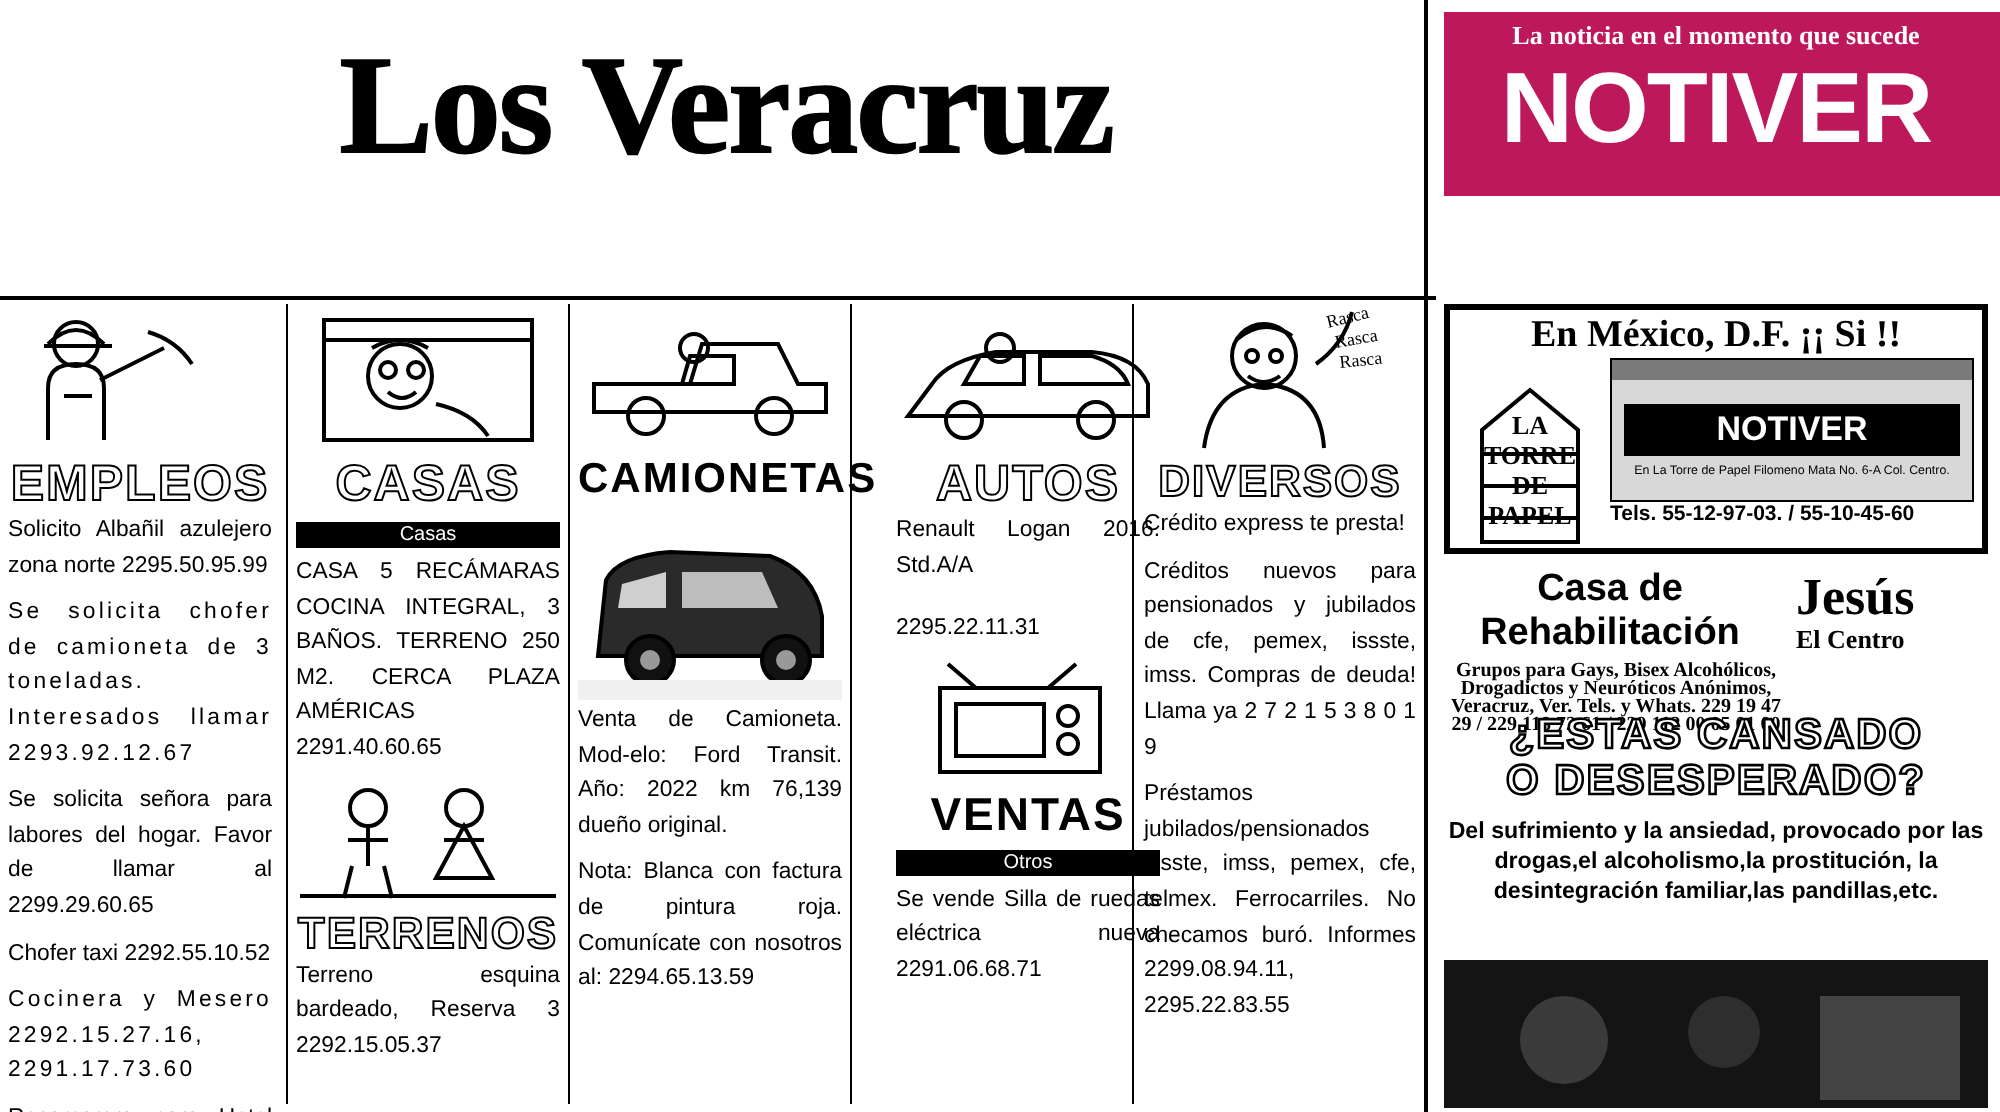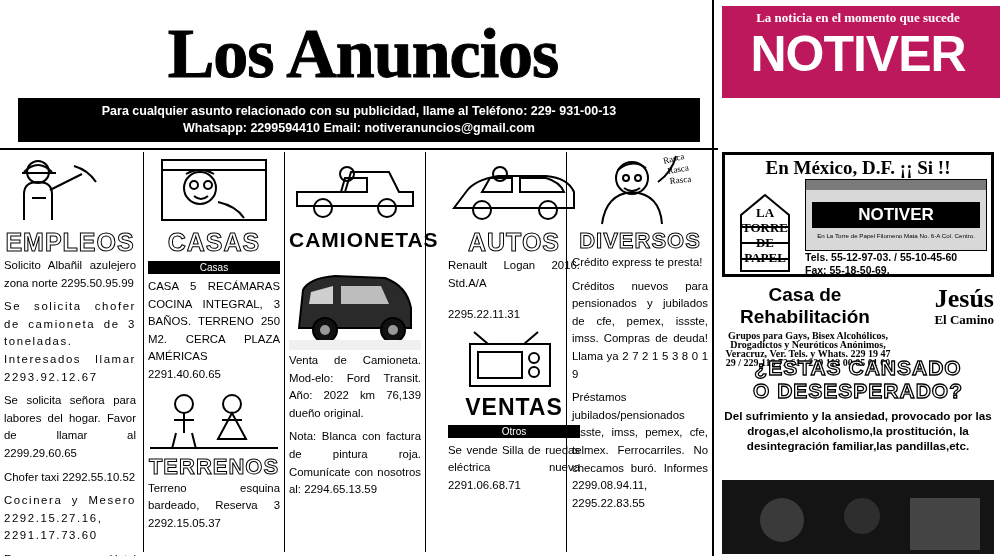--- a/index.html
+++ b/index.html
@@ -132,21 +132,21 @@
   }
   .rehab-title{
     font-family:Liberation Sans, sans-serif;font-weight:bold;
     font-size:19px;line-height:22px;text-align:center;width:166px;
   }
   .rehab-sub{
     font-size:10px;line-height:9px;text-align:center;width:172px;margin-top:3px;
     font-family:"Liberation Serif",serif;font-weight:bold;
   }
   .jesus{
-    position:absolute;left:176px;top:2px;width:96px;text-align:right;
+    position:absolute;left:176px;top:2px;width:96px;text-align:left;
     font-family:"Liberation Serif",serif;font-weight:bold;
   }
   .jesus .j1{font-size:26px;line-height:26px;}
   .jesus .j2{font-size:13px;line-height:16px;}
 
   .cansado{
     top:356px;width:272px;height:50px;
   }
   .cansado .line{
     text-align:center;font-family:"Liberation Sans",sans-serif;font-weight:bold;
@@ -162,25 +162,21 @@
     position:absolute;left:722px;top:480px;width:272px;height:74px;
     background:#111;overflow:hidden;
   }
 </style>
 </head>
 <body>
 
 <div class="page">
 
   <div class="masthead">
-    <div class="mast-title">Los Anuncios</div>
-    <div class="mast-bar">
-      <div>Para cualquier asunto relacionado con su publicidad, llame al  Teléfono: 229- 931-00-13</div>
-      <div>Whatsapp: 2299594410 Email: notiveranuncios@gmail.com</div>
-    </div>
+    <div class="mast-title">Los Veracruz</div>
   </div>
   <div class="hr-main"></div>
 
   <div class="notiver-box">
     <div class="notiver-slogan">La noticia en el momento que sucede</div>
     <div class="notiver-word">NOTIVER</div>
   </div>
 
   <div class="vr" style="left:143px;top:152px;height:400px;"></div>
   <div class="vr" style="left:284px;top:152px;height:400px;"></div>
@@ -342,30 +338,29 @@
       </svg>
       <div style="position:relative;padding-top:24px">LA<br>TORRE<br>DE<br>PAPEL</div>
     </div>
     <div class="mini-news">
       <div class="mn-top"></div>
       <div class="mn-black">NOTIVER</div>
       <div class="mn-cap">En La Torre de Papel Filomeno Mata No. 6-A Col. Centro.</div>
     </div>
     <div class="mx-tels">
       <div>Tels. 55-12-97-03. / 55-10-45-60</div>
-      <div>Fax: 55-18-50-69.</div>
     </div>
   </div>
 
   <div class="rbox rehab">
     <div class="rehab-title">Casa de Rehabilitación</div>
     <div class="rehab-sub">Grupos para Gays, Bisex Alcohólicos, Drogadictos y Neuróticos Anónimos, Veracruz, Ver. Tels. y Whats. 229 19 47 29 / 229 118 72 61 / 229 112 00 05 01 00</div>
     <div class="jesus">
       <div class="j1">Jesús</div>
-      <div class="j2">El Camino</div>
+      <div class="j2">El Centro</div>
     </div>
   </div>
 
   <div class="rbox cansado">
     <div class="line">¿ESTAS CANSADO</div>
     <div class="line">O DESESPERADO?</div>
   </div>
   <div class="rbox sufri">Del sufrimiento y la ansiedad, provocado por las drogas,el alcoholismo,la prostitución, la desintegración familiar,las pandillas,etc.</div>
 
   <div class="photo">

